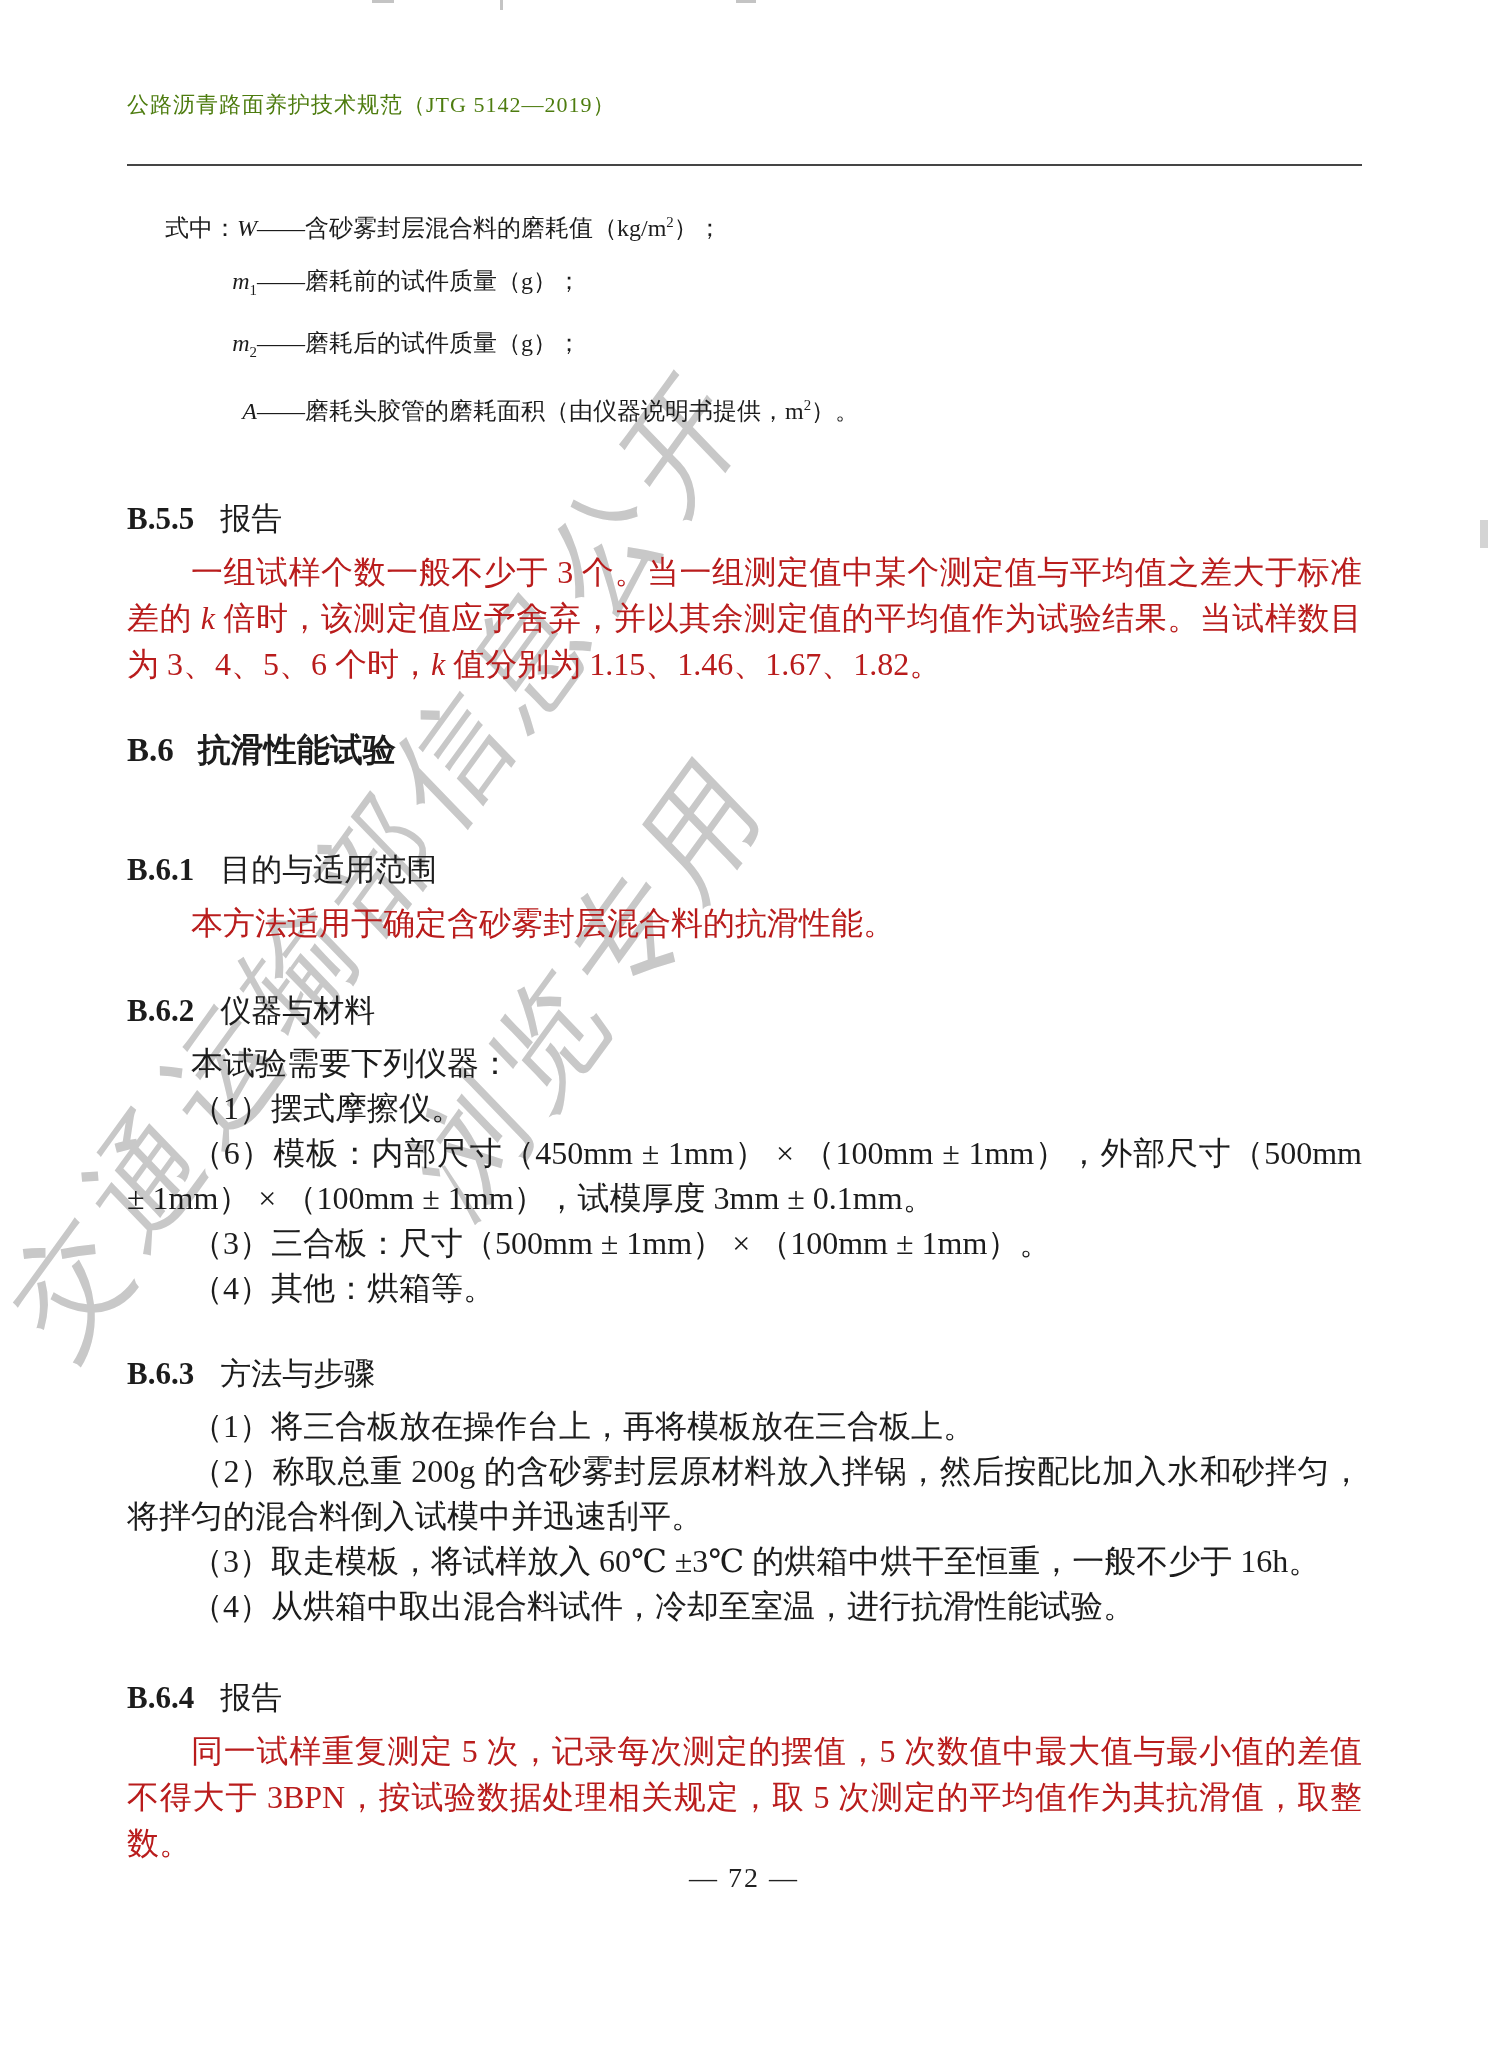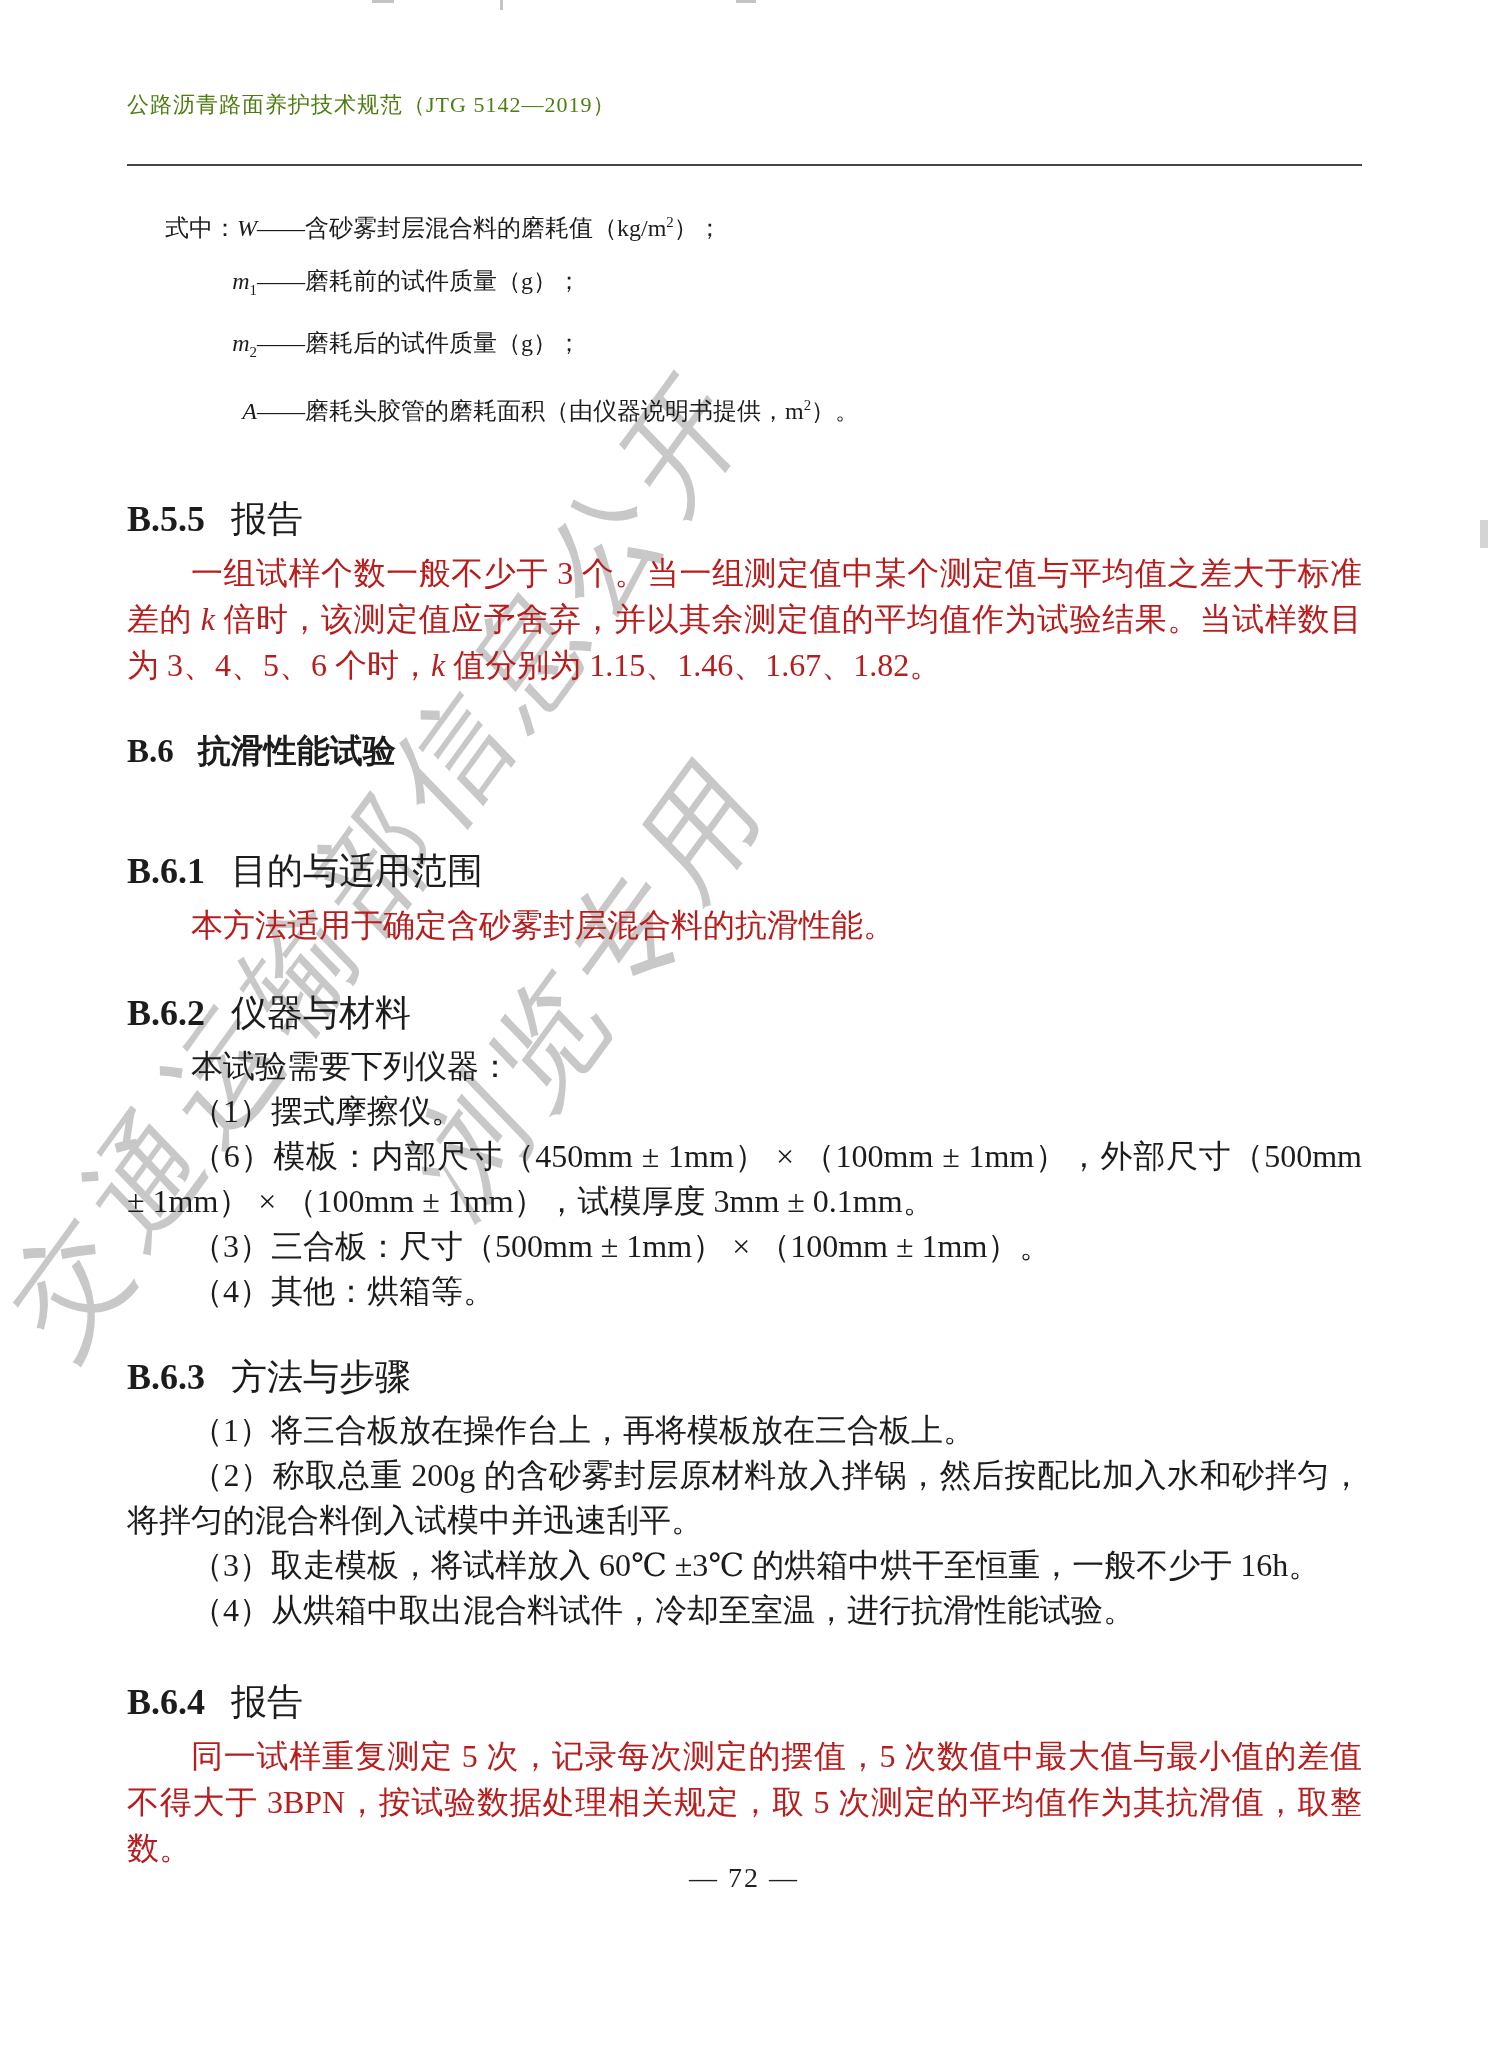--- a/index.html
+++ b/index.html
@@ -18,21 +18,21 @@
 
   
   .where { margin-top:30px; font-size:24px; }
   .where-row { line-height:53px; white-space:nowrap; }
   .sym-col { display:inline-block; width:130px; text-align:right; }
   .sym { font-style:italic; font-family:"Liberation Serif",serif; }
   .lead { font-style:normal; }
   .where sub, .where sup { font-size:0.62em; }
 
   
-  .clause { font-size:36px; line-height:37px; white-space:nowrap; }
+  .clause { font-size:31px; line-height:37px; white-space:nowrap; }
   .clause .num { font-weight:bold; font-family:"Liberation Serif",serif; }
   .clause .title { font-family:"Liberation Sans","DejaVu Sans",sans-serif; margin-left:26px; }
   .clause-main { font-size:33px; }
   .clause-main .num { font-weight:bold; }
   .clause-main .title { font-weight:bold; margin-left:24px; }
 
   .para {
     font-size:32px; line-height:46px;
     text-align:justify; text-indent:2em;
     margin:0; color:#b91c1c;

